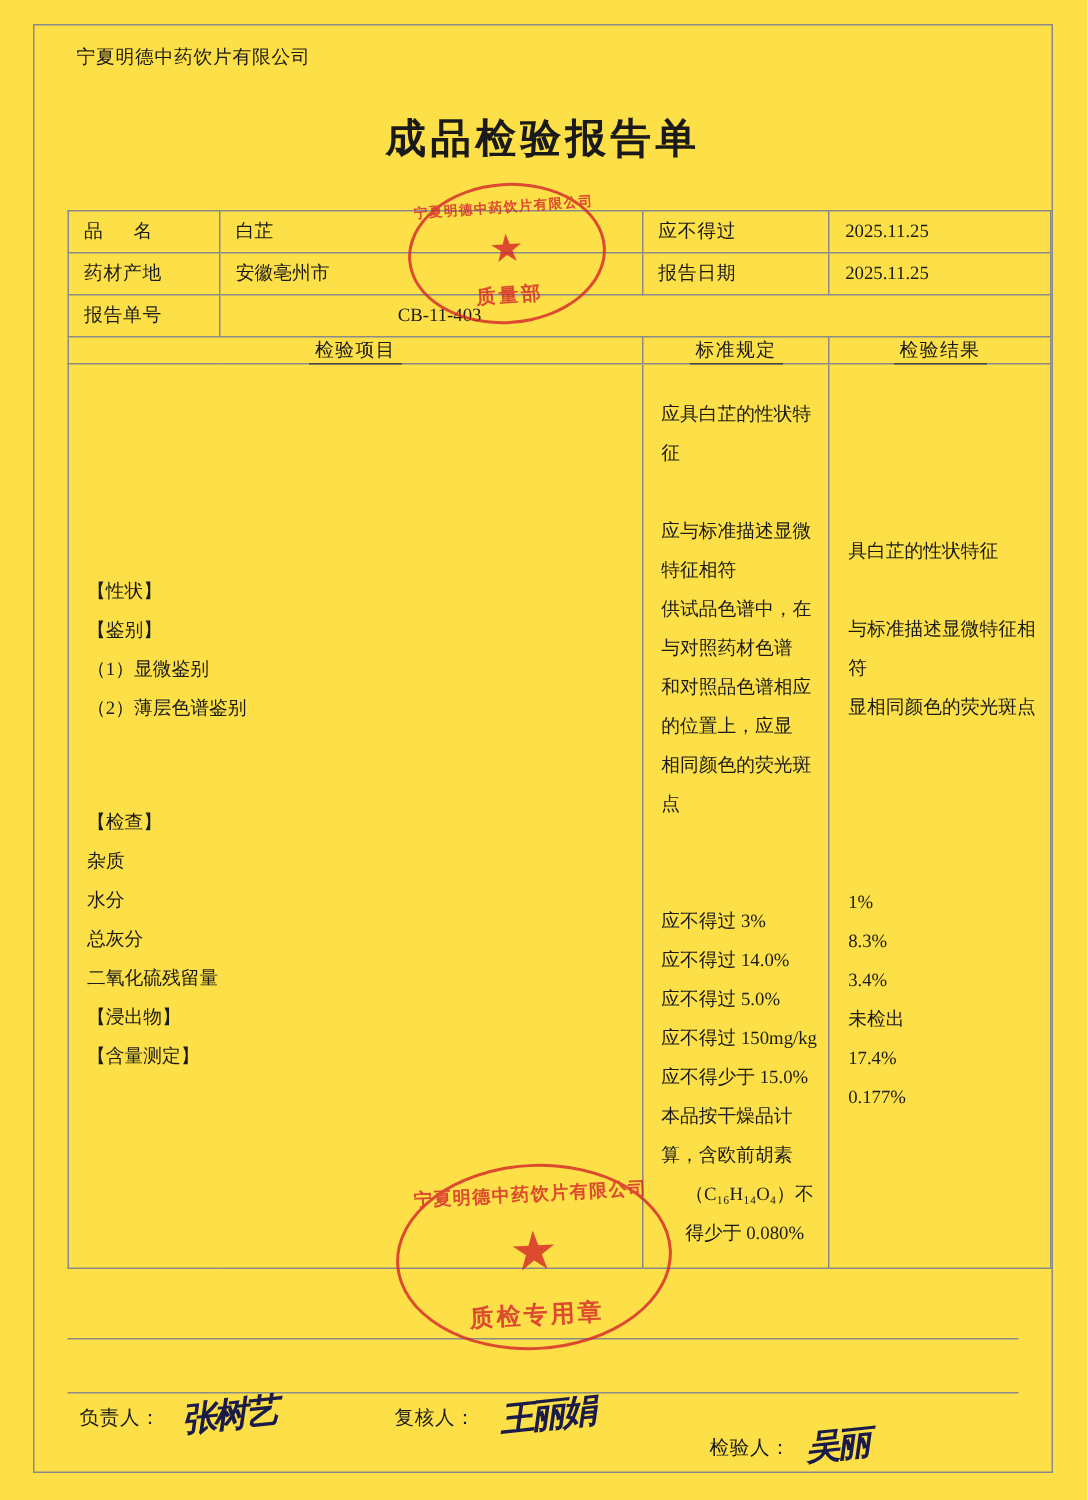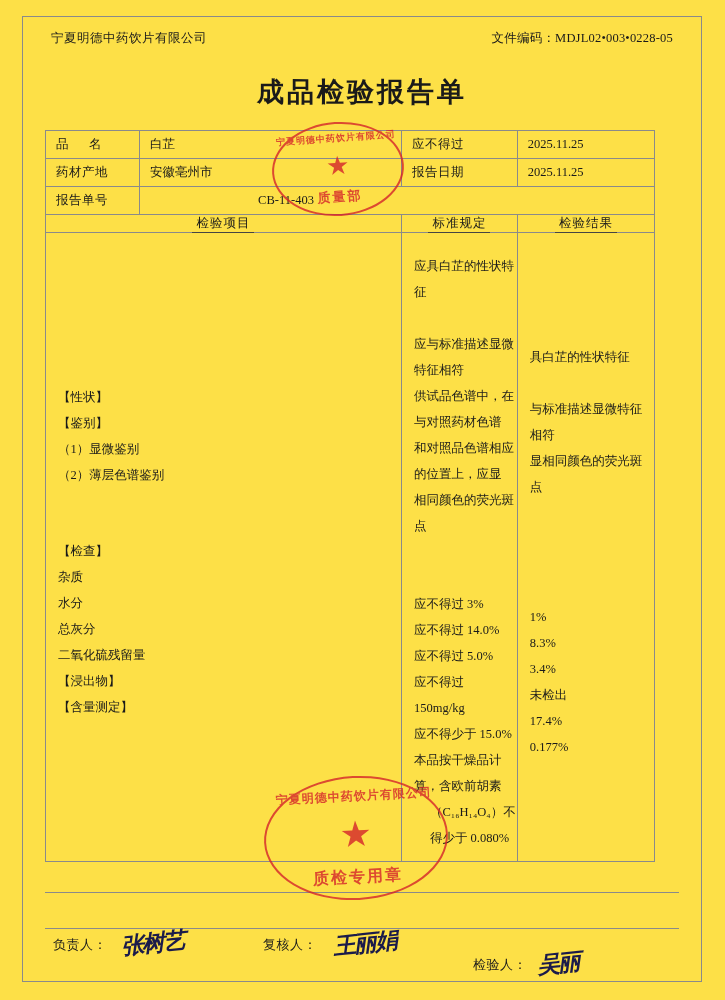--- a/index.html
+++ b/index.html
@@ -56,22 +56,22 @@
     text-align: center;
     font-size: 27px;
     font-weight: bold;
     letter-spacing: 3px;
   }
 
   
   table.doc {
     position: absolute;
     left: 45px;
-    top: 130px;
-    width: 610px;
+    top: 140px;
+    width: 656px;
     border-collapse: collapse;
     font-size: 12.5px;
   }
   table.doc td {
     border: 1px solid #8a8a8a;
     padding: 0;
     vertical-align: middle;
   }
   .cellpad { padding: 5px 10px; }
   .lbl {
@@ -216,21 +216,20 @@
   }
 </style>
 </head>
 <body>
 
 <div class="page">
   <div class="frame"></div>
 
   <div class="hdr">
     <div class="left">宁夏明德中药饮片有限公司</div>
-    <div class="right"><span>文件编码：</span><span>MDJL02•003•0228-05</span></div>
   </div>
 
   <div class="title">成品检验报告单</div>
 
   <table class="doc">
     <tbody>
         <tr>
       <td class="c-label">
             <div class="cellpad lbl">品　名</div>
           </td>

